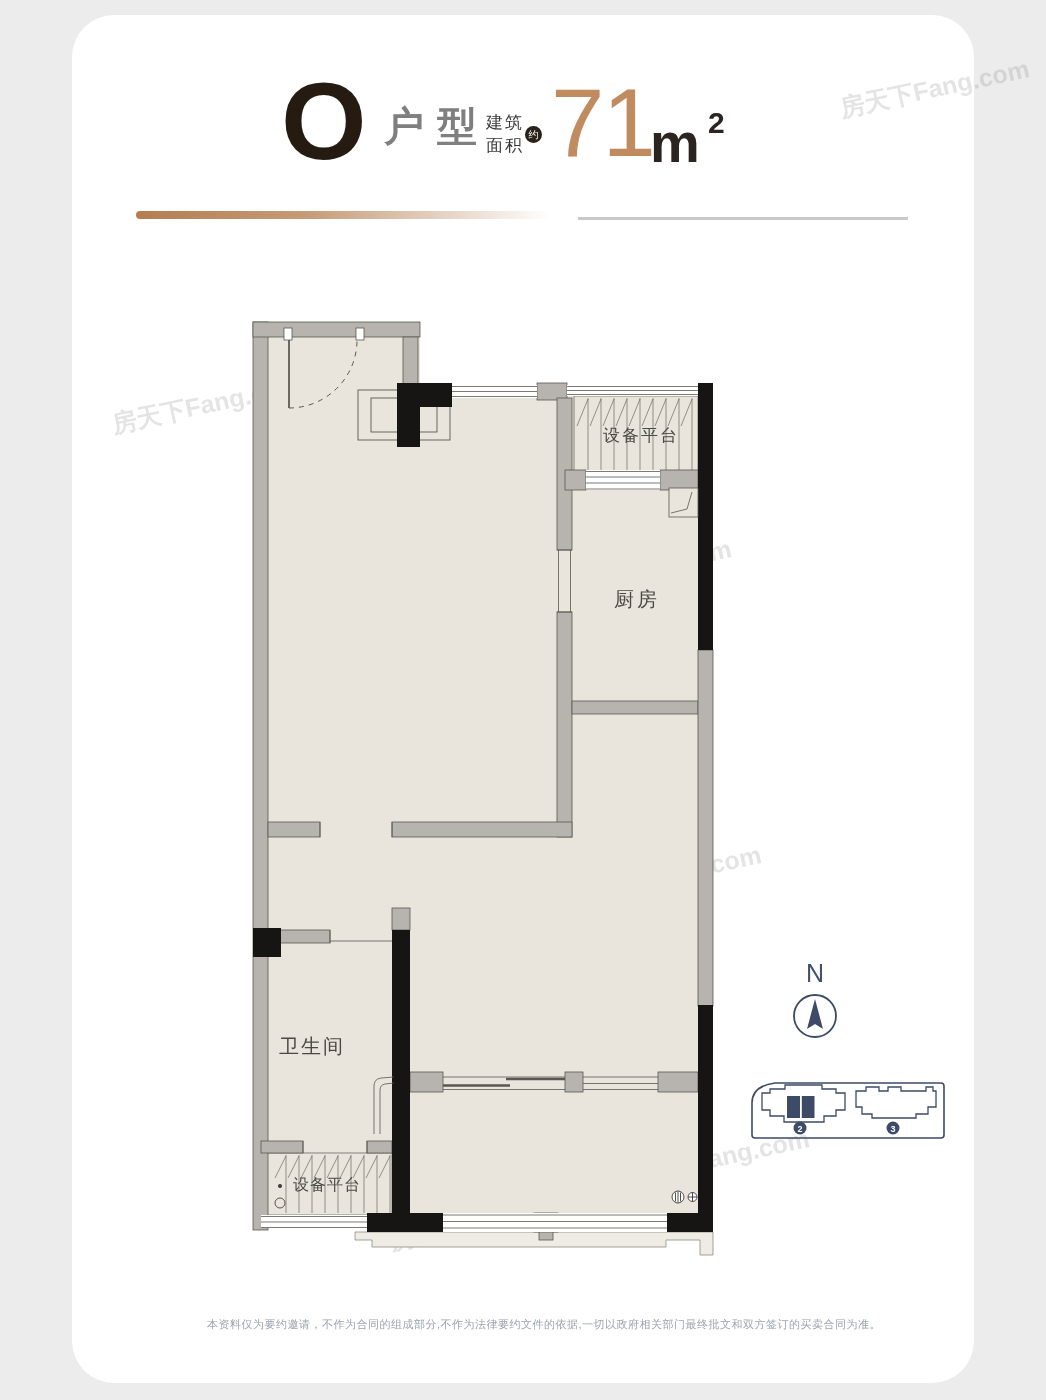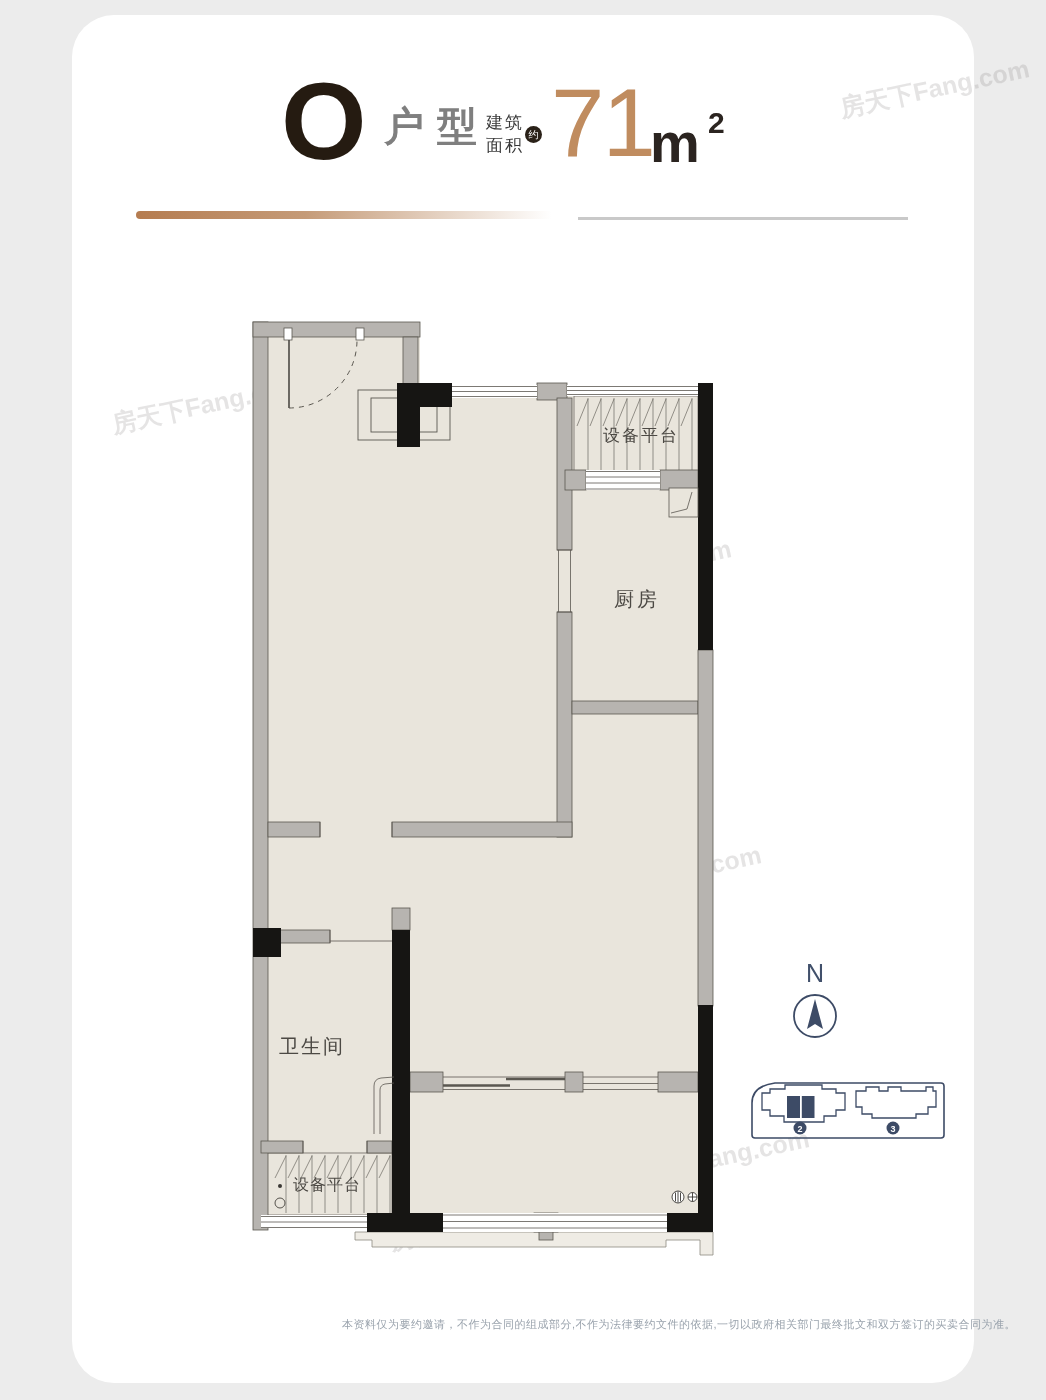--- a/index.html
+++ b/index.html
@@ -29,21 +29,21 @@
   .plan .ln{stroke:#5a5750;stroke-width:.8;fill:none;}
   .plan .thin{stroke:#6b6861;stroke-width:.7;fill:none;}
   .plan .wwin{fill:#ffffff;stroke:none;}
   .plan text{fill:#4c4944;font-family:"Liberation Serif", serif;}
 
   
   .compass{position:absolute;left:778px;top:945px;}
   .keyplan{position:absolute;left:748px;top:1076px;}
   .keyplan-caption{position:absolute;left:748px;top:1146px;width:200px;font-size:28px;color:#3f4e6b;letter-spacing:1px;}
 
-  .footer{position:absolute;left:72px;top:1317px;width:944px;text-align:right;
+  .footer{position:absolute;left:72px;top:1317px;width:944px;text-align:center;
           font-size:11px;color:#9aa3ad;letter-spacing:.5px;}
 
   .wm{position:absolute;color:rgba(125,122,118,.20);font-size:25px;font-weight:bold;
       transform:rotate(-12deg);white-space:nowrap;pointer-events:none;}
 </style>
 </head>
 <body>
 
 <div class="page">
   <div class="card"></div>

